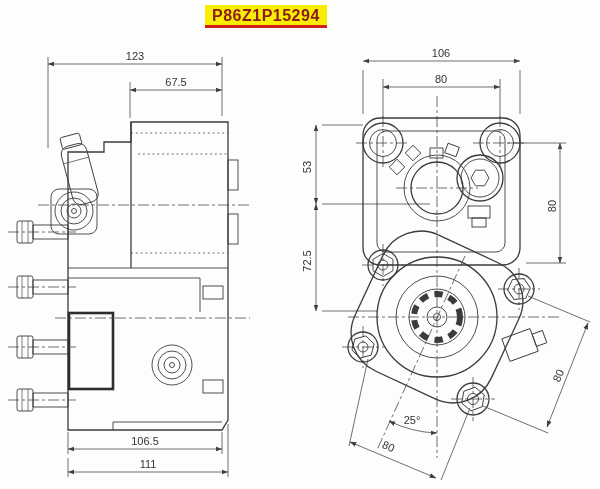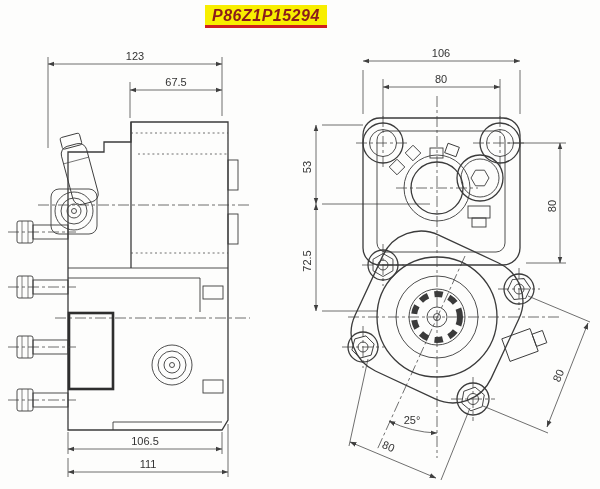--- a/index.html
+++ b/index.html
@@ -1,20 +1,20 @@
 <!DOCTYPE html>
 <html><head>
 <meta charset="utf-8">
 <style>
   html,body{margin:0;padding:0;background:#ffffff;}
   #stage{position:relative;width:600px;height:489px;background:#fdfdfc;overflow:hidden;
          font-family:"Liberation Sans",sans-serif;}
   #part-no{position:absolute;left:205px;top:5px;background:#f8ee00;color:#8b1c1c;
            font-size:16px;font-weight:600;letter-spacing:0.5px;padding:1px 7px 0 7px;
-           border-bottom:3px solid #cf1f1f;line-height:19px;font-style:italic;}
+           border-bottom:3px solid #cf1f1f;line-height:19px;}
   svg{position:absolute;left:0;top:0;}
   .ol{fill:none;stroke:#3b3b3b;stroke-width:1.3;}
   .md{fill:none;stroke:#3b3b3b;stroke-width:0.9;}
   .thin{fill:none;stroke:#4a4a4a;stroke-width:0.7;}
   .hid{fill:none;stroke:#4a4a4a;stroke-width:0.8;stroke-dasharray:2 2.8;}
   .cl{fill:none;stroke:#4a4a4a;stroke-width:0.8;stroke-dasharray:11 3 3 3;}
   .thick{fill:none;stroke:#2e2e2e;stroke-width:2.6;}
   .spline{fill:none;stroke:#3b3b3b;stroke-width:6;stroke-dasharray:8.5 6.5;}
   .dim{fill:none;stroke:#3f3f3f;stroke-width:0.75;}
   .dim-t{font-family:"Liberation Sans",sans-serif;font-size:11px;fill:#333333;stroke:none;}

